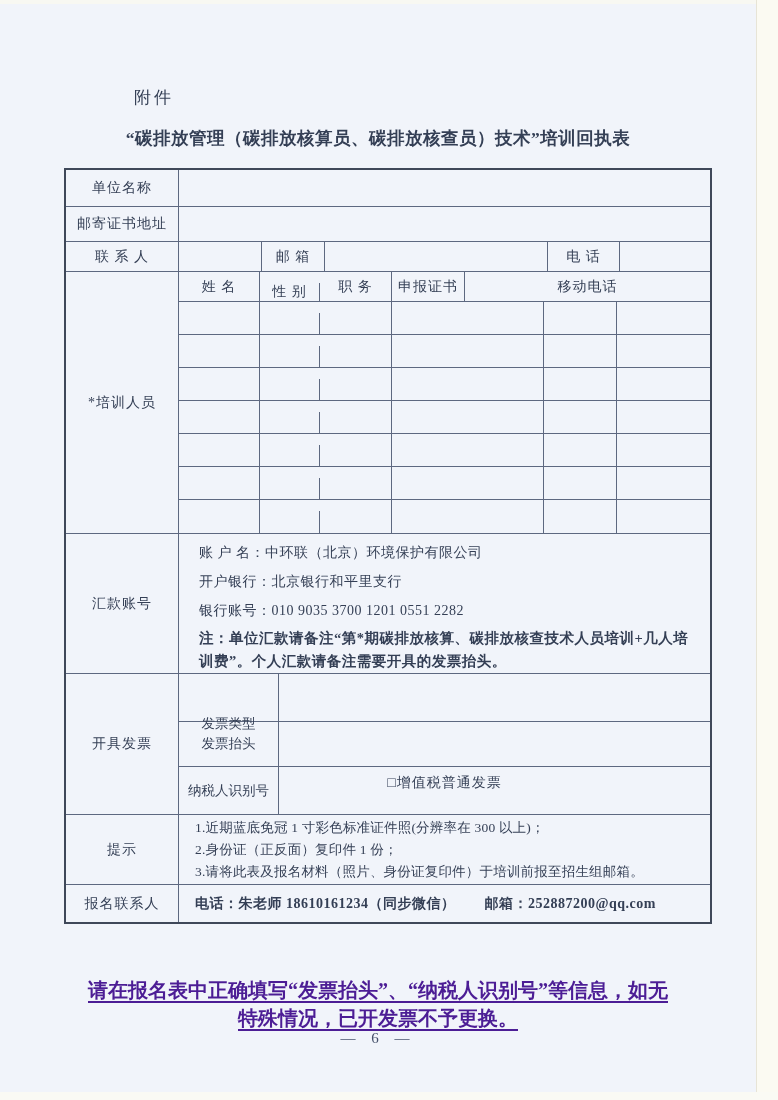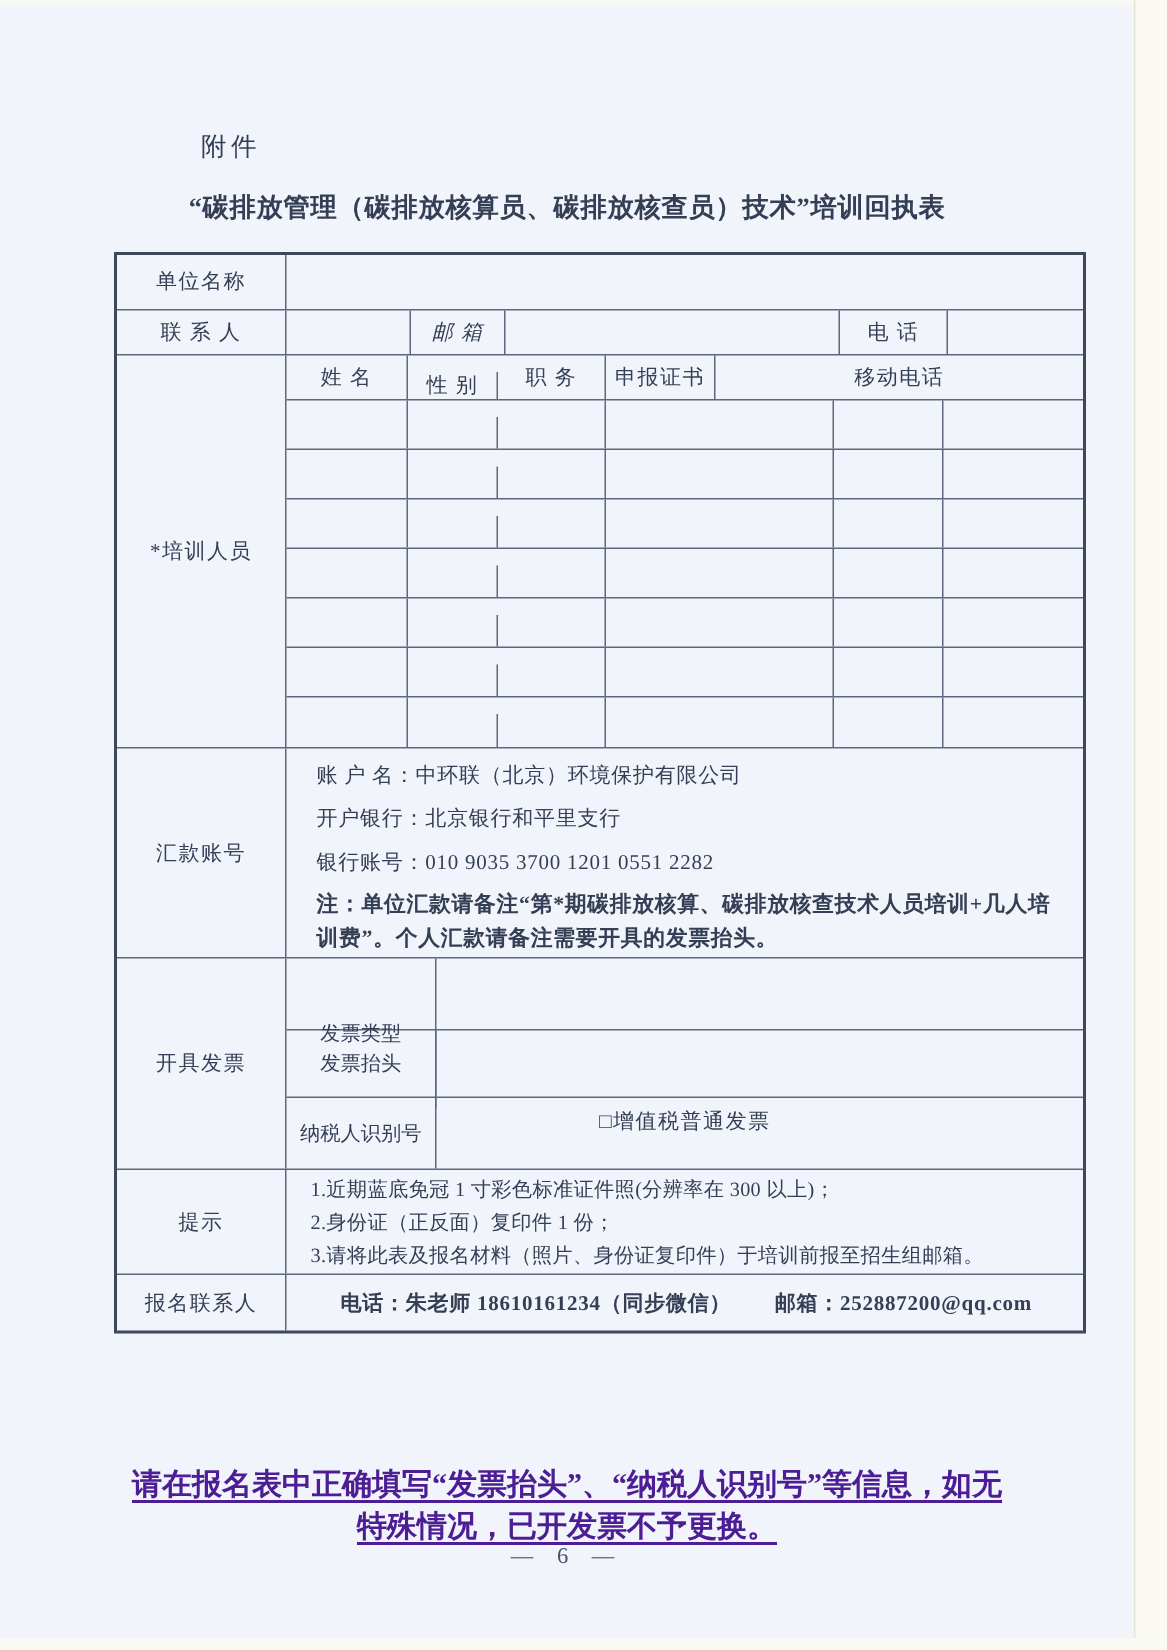--- a/index.html
+++ b/index.html
@@ -19,37 +19,37 @@
     background:var(--bg);color:var(--ink);overflow:hidden;
   }
   .scan-edge-right{position:absolute;right:0;top:0;width:22px;height:1100px;background:#fbfaf2;border-left:1px solid #e7e4d6;}
   .scan-edge-bottom{position:absolute;left:0;bottom:0;width:778px;height:8px;background:#fafaf4;}
   .scan-edge-top{position:absolute;left:0;top:0;width:778px;height:4px;background:#f8f8f2;}
 
   .attachment{position:absolute;left:134px;top:86px;font-size:17px;letter-spacing:3px;}
   .title{position:absolute;left:0;top:126px;width:756px;text-align:center;font-weight:bold;font-size:17.5px;letter-spacing:0.5px;}
 
   .form-table{
-    position:absolute;left:76px;top:168px;width:648px;
+    position:absolute;left:64px;top:168px;width:648px;
     border:2px solid var(--line-dark);
     font-size:14px;
   }
   .tr{display:flex;border-bottom:1px solid var(--line);}
   .tr:last-child{border-bottom:none;}
   .cell{border-right:1px solid var(--line);display:flex;align-items:center;}
   .cell:last-child{border-right:none;}
   .lab{justify-content:center;text-align:center;letter-spacing:1px;}
   .field{}
 
   
   .w-label{width:113px;flex:0 0 113px;}
   .r1{height:37px;} .r2{height:35px;} .r3{height:30px;}
 
   .c3-blank1{width:83px;flex:0 0 83px;}
-  .c3-mail{width:63px;flex:0 0 63px;font-style:italic;}
+  .c3-mail{width:63px;flex:0 0 63px;}
   .c3-blank2{width:223px;flex:0 0 223px;}
   .c3-tel{width:72px;flex:0 0 72px;}
   .c3-blank3{flex:1;}
 
   .band{display:flex;border-bottom:1px solid var(--line);}
   .band-label{width:113px;flex:0 0 113px;border-right:1px solid var(--line);
     display:flex;align-items:center;justify-content:center;text-align:center;letter-spacing:1px;}
   .band-body{flex:1;min-width:0;}
 
   .phead{display:flex;height:30px;border-bottom:1px solid var(--line);}
@@ -75,21 +75,21 @@
   .inv-r1{height:48px;flex-direction:column;} .inv-r2{height:45px;gap:19px;} .inv-r3{height:47px;}
   .inv-lab{width:100px;flex:0 0 100px;border-right:1px solid var(--line);
     display:flex;align-items:center;justify-content:center;text-align:center;font-size:13.5px;}
   .inv-val{flex:1;display:flex;align-items:center;justify-content:center;font-size:14px;letter-spacing:1px;}
   .inv-val.blank{justify-content:flex-start;}
 
   .tips-band{height:70px;}
   .tips-body{padding:4px 8px 4px 16px;display:flex;flex-direction:column;justify-content:center;}
   .tips-line{line-height:22px;font-size:13.5px;letter-spacing:0.2px;}
 
-  .signup-band{height:37px;border-bottom:none;gap:20px;}
+  .signup-band{height:37px;border-bottom:none;}
   .signup-body{display:flex;align-items:center;padding-left:16px;font-weight:bold;font-size:14px;letter-spacing:0.5px;}
 
   .footer-note{position:absolute;left:0;top:976px;width:756px;text-align:center;
     font-weight:bold;font-size:20px;line-height:28px;color:#4c1d95;}
   .footer-note span{text-decoration:underline;text-underline-offset:4px;text-decoration-thickness:1.5px;}
 
   .page-num{position:absolute;left:0;top:1030px;width:756px;text-align:center;
     font-size:15px;letter-spacing:6px;color:#46516b;}
 </style>
 </head>
@@ -103,20 +103,24 @@
   <div class="attachment">附件</div>
   <div class="title">“碳排放管理（碳排放核算员、碳排放核查员）技术”培训回执表</div>
 
   <div class="form-table">
 
     <div class="tr r1">
       <div class="cell lab w-label">单位名称</div>
       <div class="cell field" style="flex:1"></div>
     </div>
 
+    <div class="tr r2">
+      <div class="cell lab w-label">邮寄证书地址</div>
+      <div class="cell field" style="flex:1"></div>
+    </div>
 
     <div class="tr r3">
       <div class="cell lab w-label">联 系 人</div>
       <div class="cell field c3-blank1"></div>
       <div class="cell lab c3-mail">邮 箱</div>
       <div class="cell field c3-blank2"></div>
       <div class="cell lab c3-tel">电 话</div>
       <div class="cell field c3-blank3"></div>
     </div>
 

